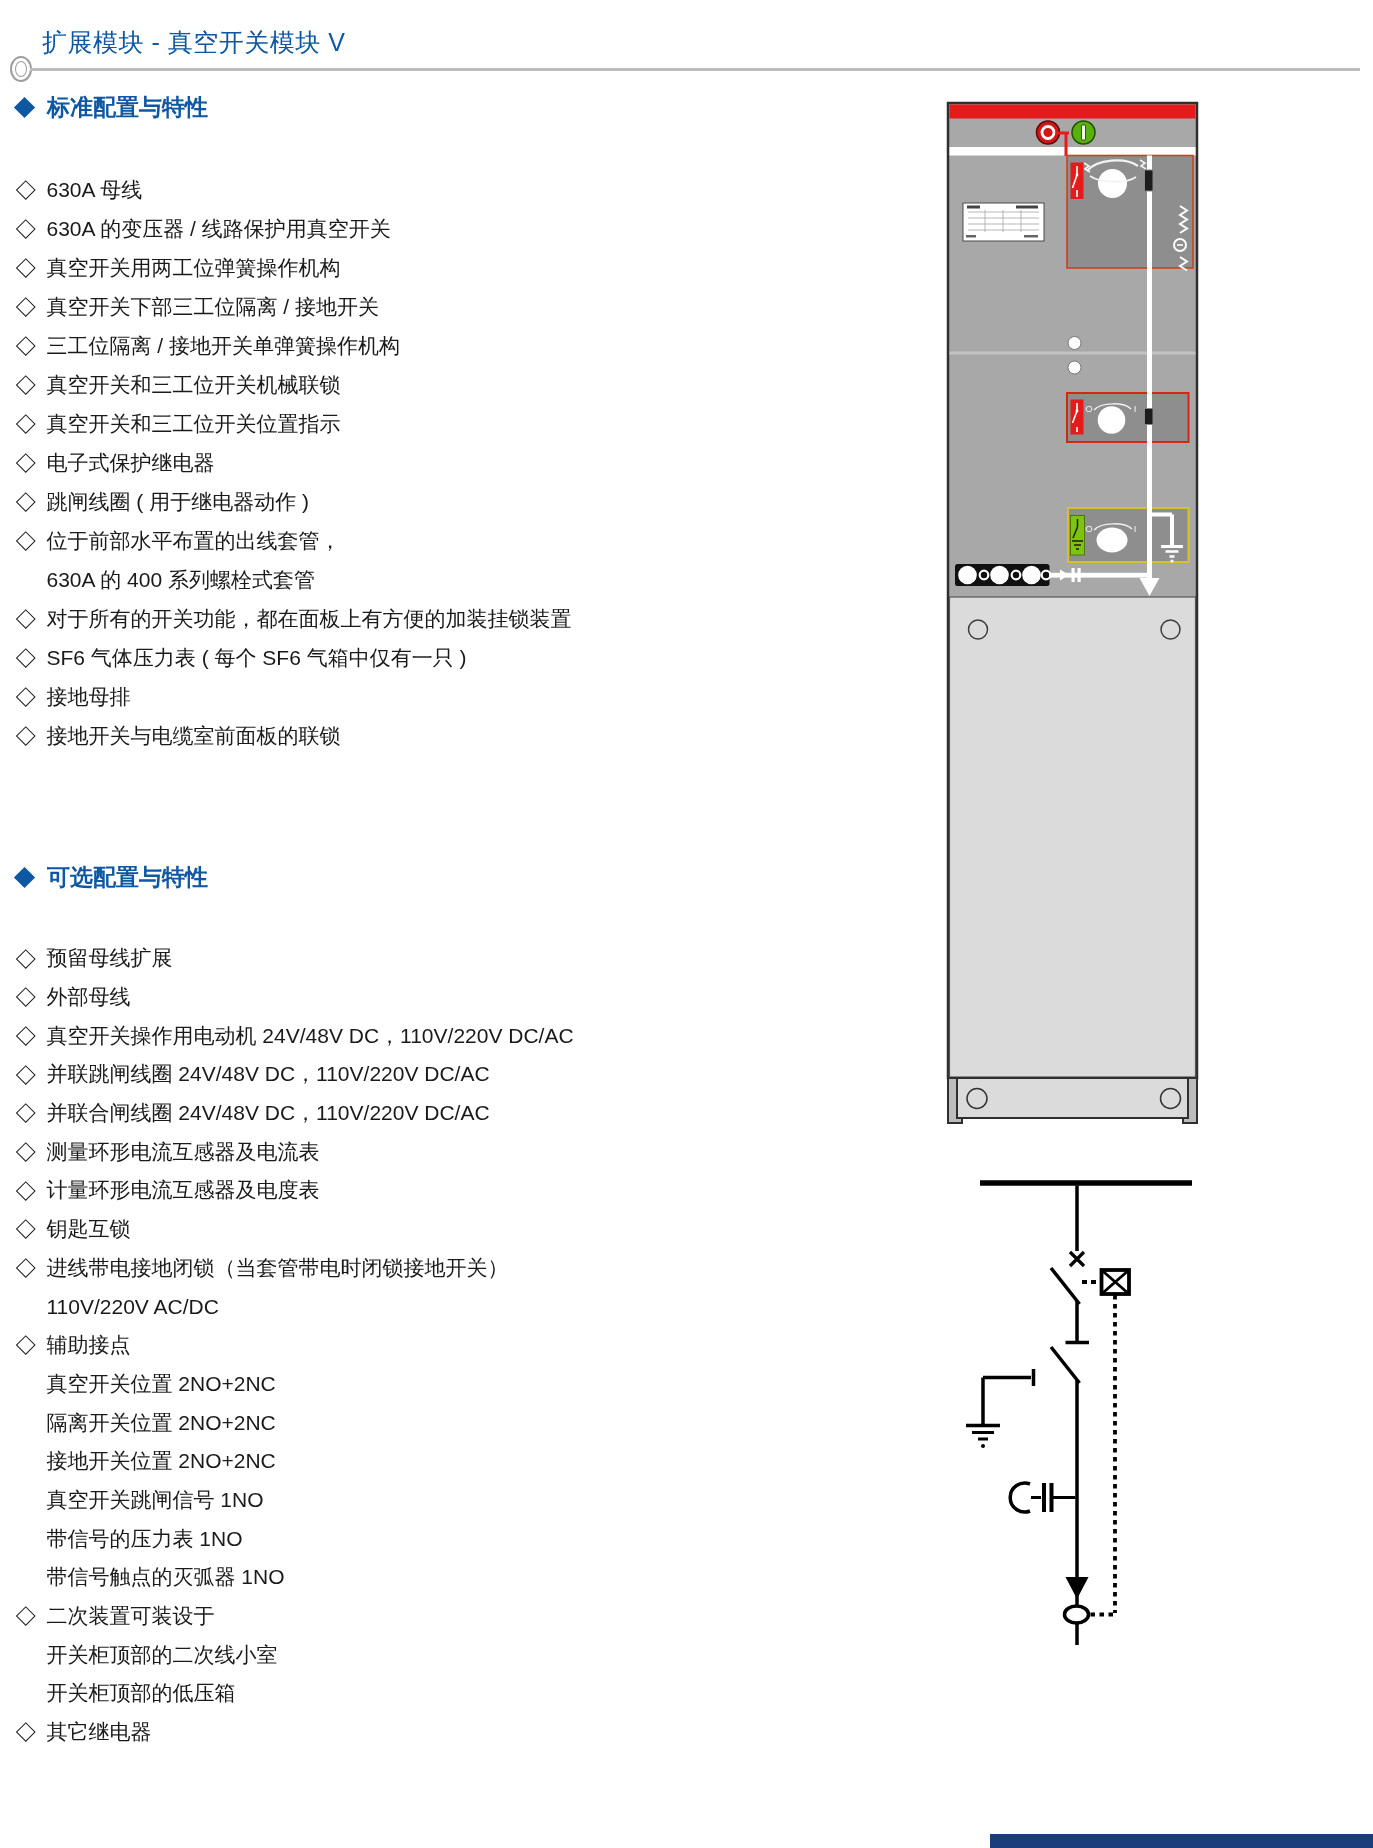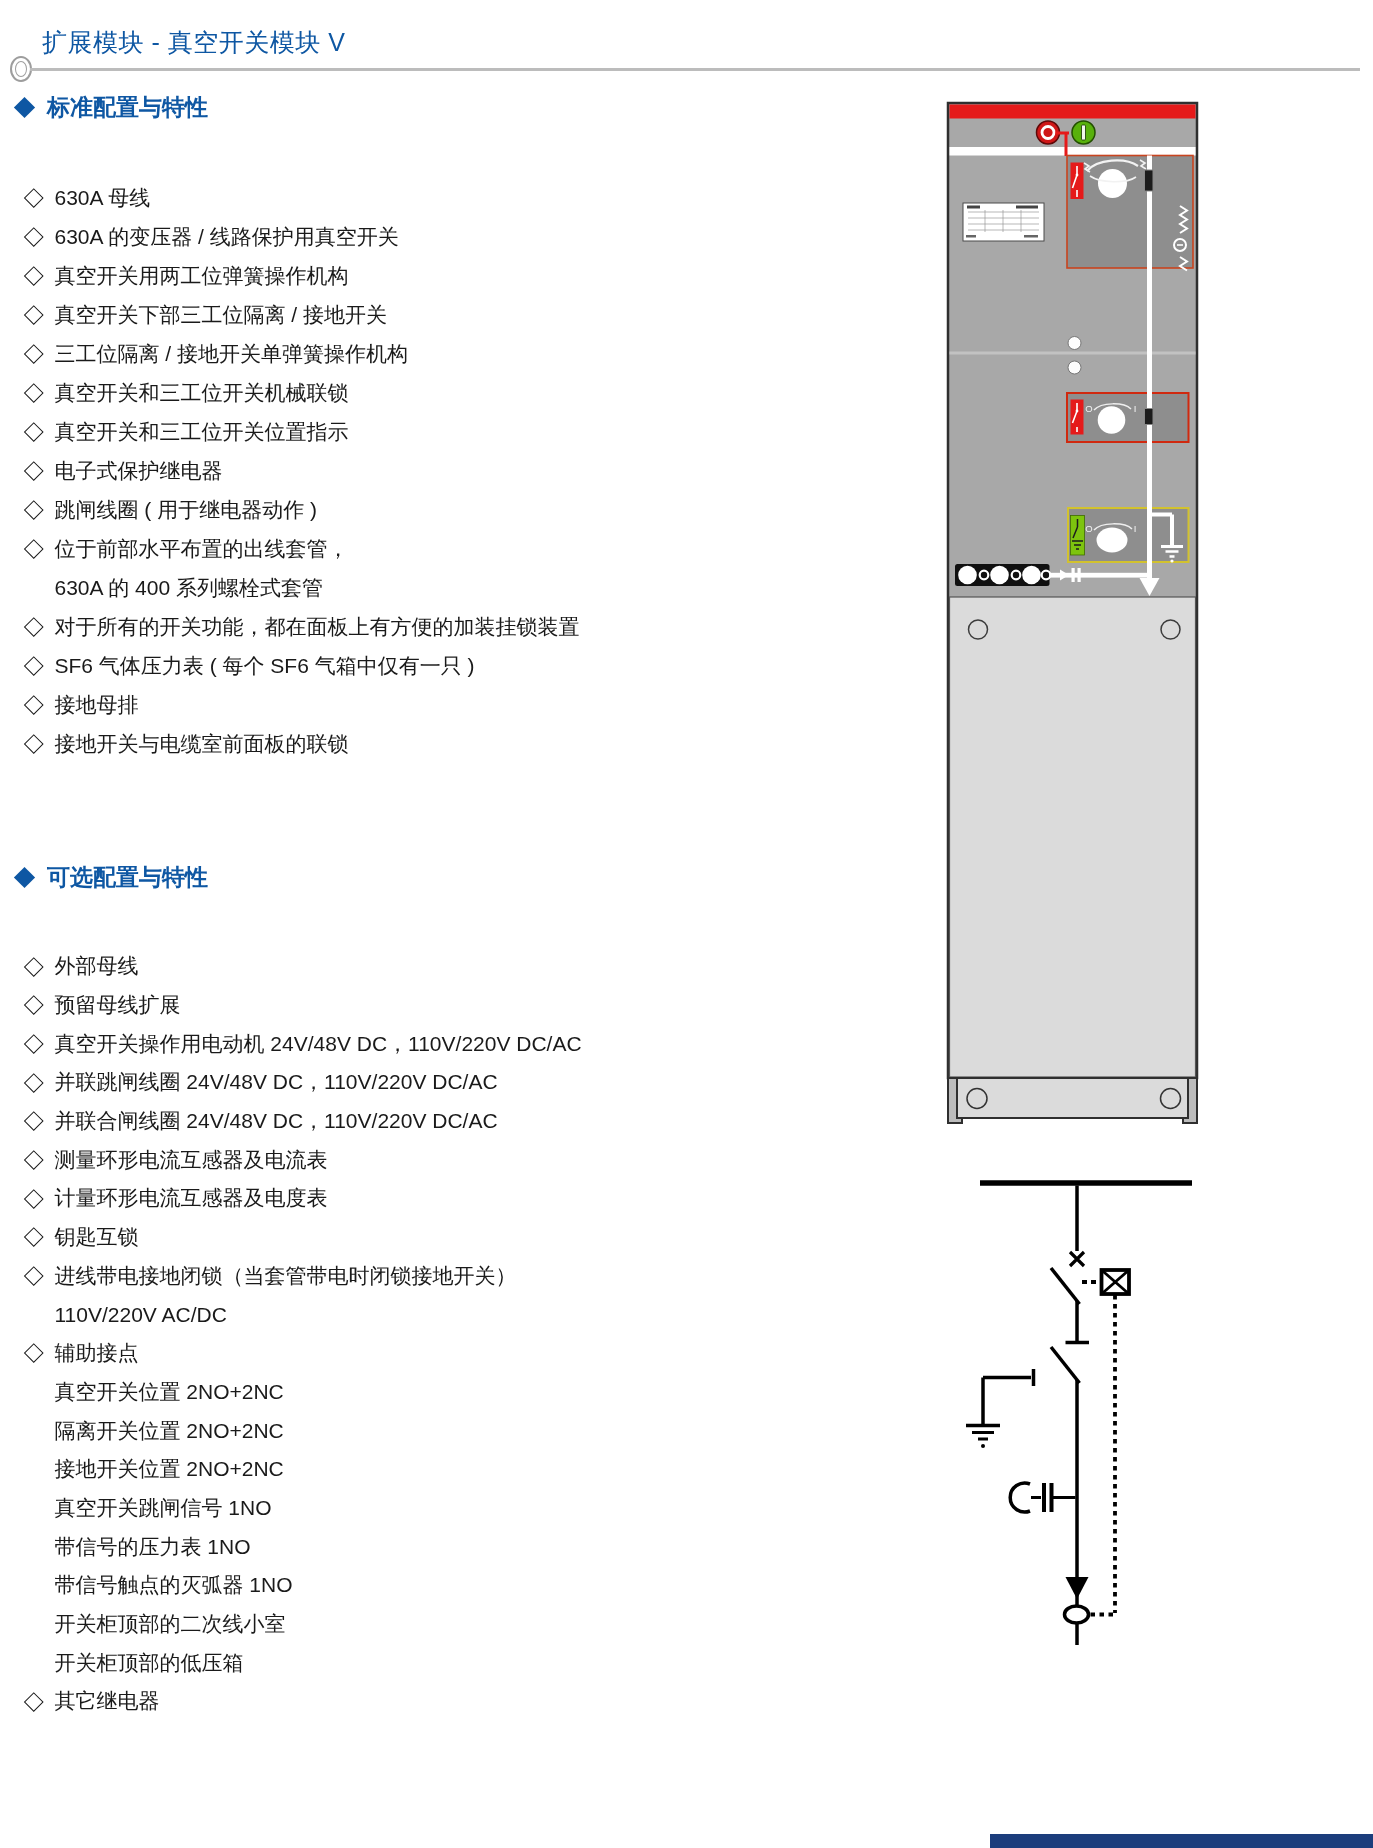--- a/index.html
+++ b/index.html
@@ -11,21 +11,21 @@
   .ornament{position:absolute;left:10px;top:56px;width:22px;height:26px;border:2px solid #9d9d9d;
         border-radius:50%;background:#fff;box-sizing:border-box;}
   .ornament::after{content:"";position:absolute;left:3px;top:3px;width:10px;height:14px;
         border:1.5px solid #9d9d9d;border-radius:50%;}
   .section-heading{position:absolute;left:14px;height:30px;display:flex;align-items:center;
         font-size:23px;font-weight:bold;color:#0e57a3;white-space:nowrap;justify-content:center;}
   .section-heading .dia{width:15px;height:15px;background:#0e57a3;transform:rotate(45deg);
         margin:0 15px 0 3px;flex:none;}
   #heading-standard{top:92px;}
   #heading-optional{top:862px;}
-  .feature-list{position:absolute;left:14px;margin:8px;padding:0;list-style:none;width:760px;}
+  .feature-list{position:absolute;left:14px;margin:0;padding:0;list-style:none;width:760px;}
   #list-standard{top:170px;}
   #list-optional{top:939px;}
   .feature-item{display:flex;align-items:center;font-size:21px;white-space:nowrap;}
   #list-standard .feature-item{height:39px;}
   #list-optional .feature-item{height:38.7px;}
   .feature-item .dia{width:11.5px;height:11.5px;border:1.8px solid #1a1a1a;transform:rotate(45deg);
         margin:0 14px 0 5px;flex:none;box-sizing:content-box;}
   .feature-item.no-bullet .dia{visibility:hidden;}
   svg.art{position:absolute;left:0;top:0;width:1373px;height:1848px;}
   .footer-bar{position:absolute;left:990px;top:1834px;width:383px;height:14px;background:#1c3d7c;}
@@ -126,30 +126,30 @@
 
   <div class="section-heading" id="heading-optional">
     <span class="dia"></span>
     <span>可选配置与特性</span>
   </div>
 
   <ul class="feature-list" id="list-optional">
 
       <li class="feature-item">
         <span class="dia"></span>
+        <span class="txt">预留母线扩展</span>
+      </li>
+
+      <li class="feature-item">
+        <span class="dia"></span>
         <span class="txt">外部母线</span>
       </li>
 
       <li class="feature-item">
         <span class="dia"></span>
-        <span class="txt">预留母线扩展</span>
-      </li>
-
-      <li class="feature-item">
-        <span class="dia"></span>
         <span class="txt">真空开关操作用电动机 24V/48V DC，110V/220V DC/AC</span>
       </li>
 
       <li class="feature-item">
         <span class="dia"></span>
         <span class="txt">并联跳闸线圈 24V/48V DC，110V/220V DC/AC</span>
       </li>
 
       <li class="feature-item">
         <span class="dia"></span>
@@ -209,20 +209,24 @@
       <li class="feature-item no-bullet">
         <span class="dia"></span>
         <span class="txt">带信号的压力表 1NO</span>
       </li>
 
       <li class="feature-item no-bullet">
         <span class="dia"></span>
         <span class="txt">带信号触点的灭弧器 1NO</span>
       </li>
 
+      <li class="feature-item">
+        <span class="dia"></span>
+        <span class="txt">二次装置可装设于</span>
+      </li>
 
       <li class="feature-item no-bullet">
         <span class="dia"></span>
         <span class="txt">开关柜顶部的二次线小室</span>
       </li>
 
       <li class="feature-item no-bullet">
         <span class="dia"></span>
         <span class="txt">开关柜顶部的低压箱</span>
       </li>

